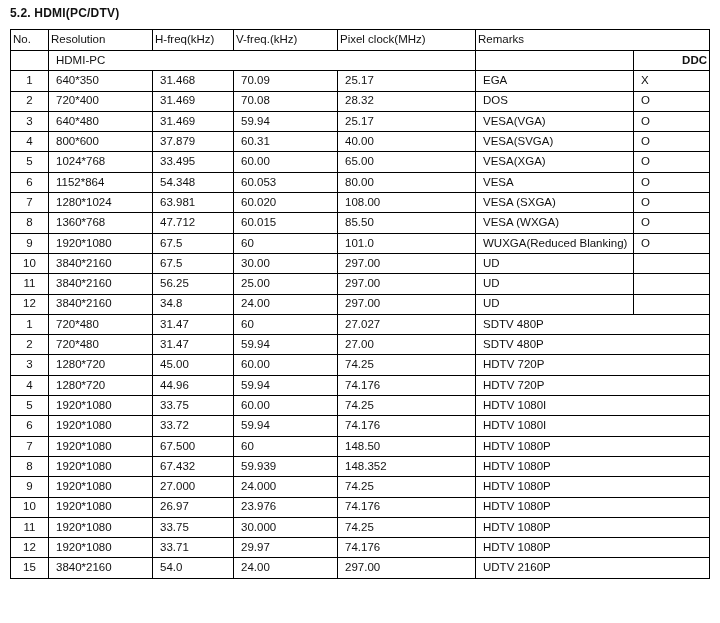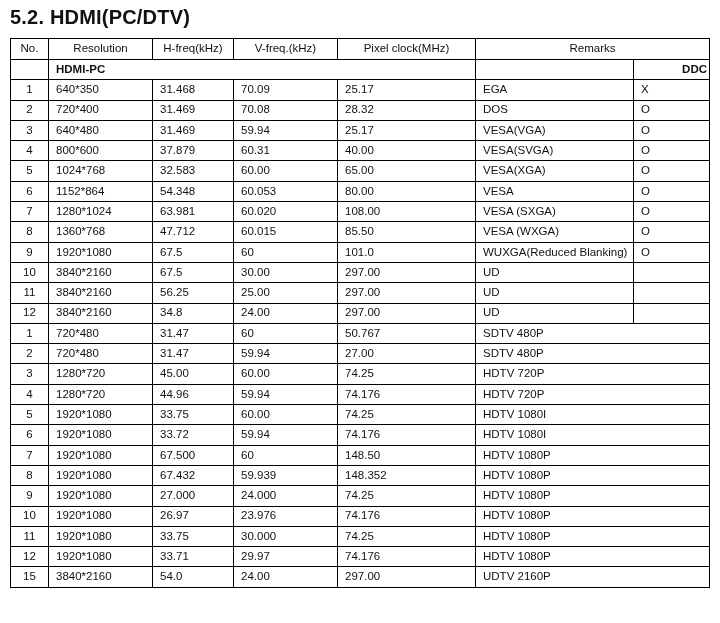--- a/index.html
+++ b/index.html
@@ -4,21 +4,21 @@
 <style>
   html, body {
     margin: 0; padding: 0;
     width: 720px; height: 623px;
     background: #ffffff;
     overflow: hidden;
     font-family: "Liberation Sans", sans-serif;
     color: #111111;
   }
   .page-title {
-    font-size: 20px;
+    font-size: 12px;
     font-weight: bold;
     margin: 6px 0 0 10px;
     letter-spacing: 0.2px;
   }
   table.timing {
     border-collapse: collapse;
     table-layout: fixed;
     width: 699px;
     margin: 9px 0 0 10px;
   }
@@ -27,23 +27,23 @@
     font-size: 11.5px;
     font-weight: normal;
     padding: 0 0 0 7px;
     height: 19.3px;
     line-height: 1;
     vertical-align: middle;
     text-align: left;
     overflow: hidden;
     white-space: nowrap;
   }
-  table.timing tr.header-row th { height: 20px; text-align: center; padding: 0 2px; }
+  table.timing tr.header-row th { height: 20px; text-align: left; padding: 0 2px; }
   table.timing td.c-no { text-align: center; padding: 0 2px; }
-  table.timing td.section-name { font-weight: bold; border-radius: 6px; }
+  table.timing td.section-name { font-weight: normal; border-radius: 6px; }
   table.timing td.ddc-head { font-weight: bold; text-align: right; padding: 0 2px; }
 </style>
 </head>
 <body>
 
 <h1 class="page-title">5.2. HDMI(PC/DTV)</h1>
 
 <table class="timing">
   <colgroup>
     <col style="width:38px">
@@ -102,21 +102,21 @@
         <td>800*600</td>
         <td>37.879</td>
         <td>60.31</td>
         <td>40.00</td>
         <td>VESA(SVGA)</td>
         <td>O</td>
       </tr>
       <tr>
         <td class="c-no">5</td>
         <td>1024*768</td>
-        <td>32.583</td>
+        <td>33.495</td>
         <td>60.00</td>
         <td>65.00</td>
         <td>VESA(XGA)</td>
         <td>O</td>
       </tr>
       <tr>
         <td class="c-no">6</td>
         <td>1152*864</td>
         <td>54.348</td>
         <td>60.053</td>
@@ -176,21 +176,21 @@
         <td>24.00</td>
         <td>297.00</td>
         <td>UD</td>
         <td></td>
       </tr>
       <tr>
         <td class="c-no">1</td>
         <td>720*480</td>
         <td>31.47</td>
         <td>60</td>
-        <td>50.767</td>
+        <td>27.027</td>
         <td colspan="2">SDTV 480P</td>
       </tr>
       <tr>
         <td class="c-no">2</td>
         <td>720*480</td>
         <td>31.47</td>
         <td>59.94</td>
         <td>27.00</td>
         <td colspan="2">SDTV 480P</td>
       </tr>

